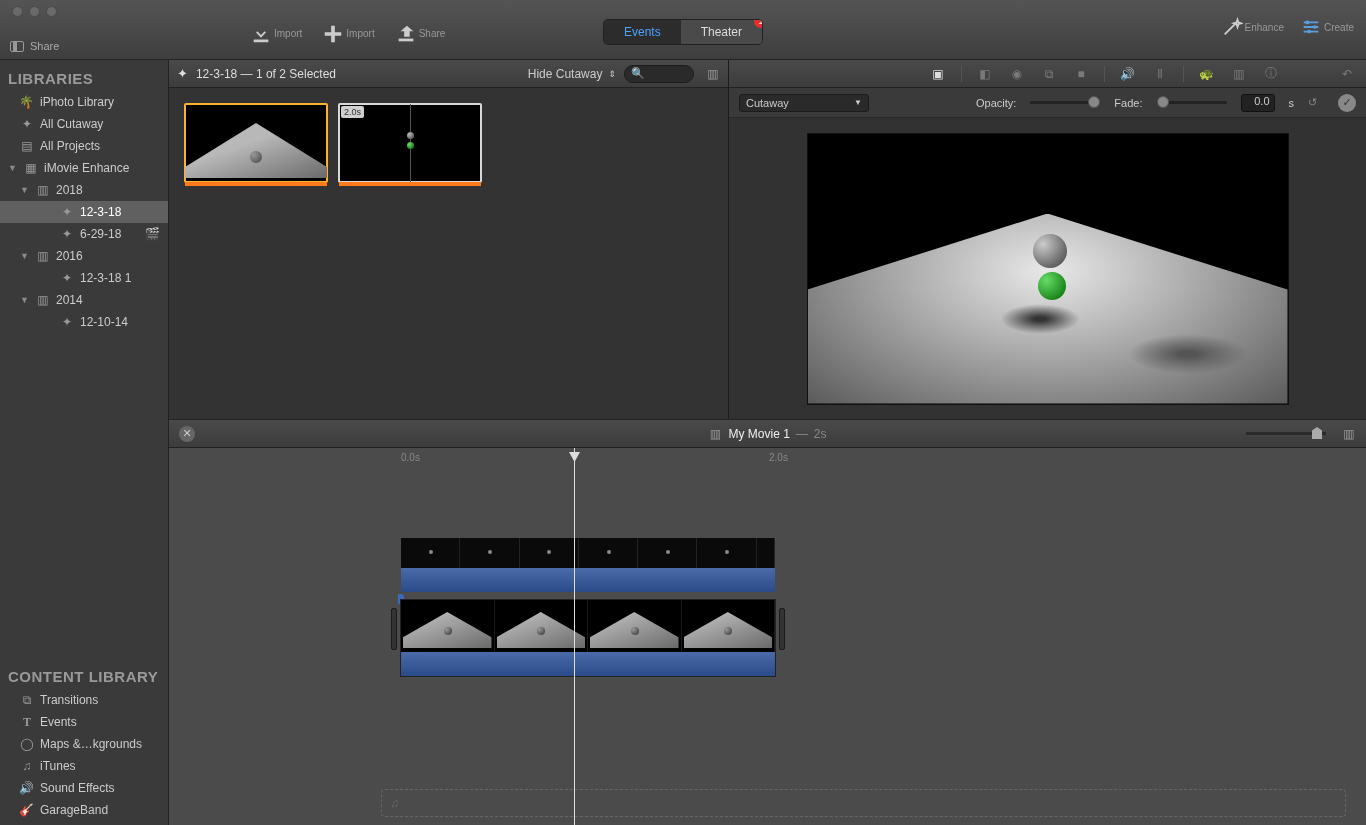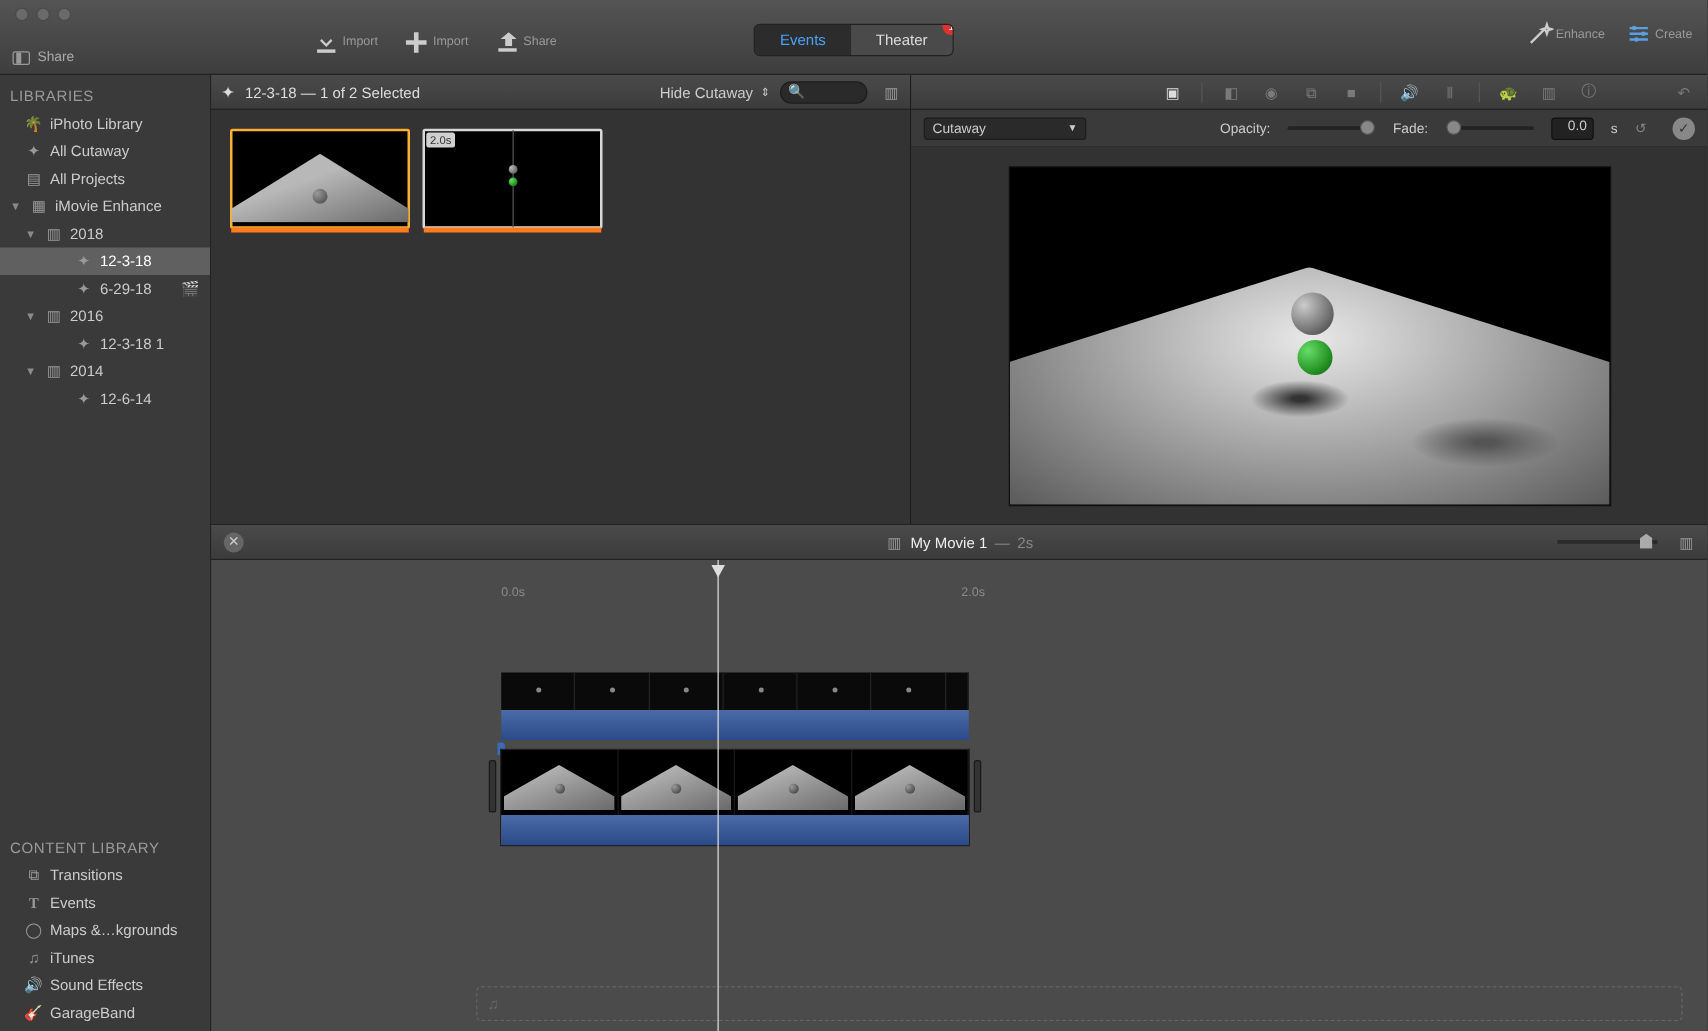--- a/index.html
+++ b/index.html
@@ -13,21 +13,21 @@
 .toolbar-group { display:flex; gap:20px; align-items:center; margin-left:250px }
 .tb-item { display:flex; flex-direction:row; align-items:center; gap:2px; color:#ccc; padding-top:8px }
 .tb-item .lbl{ font-size:10px; color:#999 }
 .seg { position:absolute; left:50%; transform:translateX(-50%); top:20px; display:flex; border-radius:4px; overflow:hidden; box-shadow:0 0 0 1px #222 }
 .seg button{ border:none; padding:5px 20px; font-size:12px; background:#4a4a4a; color:#ddd }
 .seg button.active{ background:#2c2c2c; color:#4aa2ff }
 .seg .badge{ position:absolute; top:-6px; right:-6px; width:14px;height:14px; background:#e03030; border-radius:50%; color:#fff; font-size:9px; display:flex;align-items:center;justify-content:center }
 .rh-tools{ position:absolute; right:12px; top:8px; display:flex; gap:16px }
 .body{ display:flex; height:calc(100% - 60px) }
 .sidebar{ width:169px; background:#3a3a3a; border-right:1px solid #222; display:flex; flex-direction:column }
-.sb-head{ padding:10px 8px 4px; font-size:12px; letter-spacing:.5px; color:#9a9a9a; font-weight:400 }
+.sb-head{ padding:10px 8px 4px; font-size:15px; letter-spacing:.5px; color:#9a9a9a; font-weight:700 }
 .sb-item{ padding:4px 8px 4px 20px; display:flex; align-items:center; gap:6px; font-size:12px; color:#ccc }
 .sb-item.i1{ padding-left:20px } .sb-item.i3{ padding-left:60px }
 .sb-item.sel{ background:#606060; color:#fff }
 .sb-item .disc{ font-size:9px; color:#8a8a8a; width:10px }
 .ico{ width:14px;height:14px; display:inline-flex;align-items:center;justify-content:center; color:#999; font-size:12px }
 .content{ flex:1; display:flex; flex-direction:column }
 .upper{ height:360px; display:flex; border-bottom:1px solid #222 }
 .browser{ flex:0 0 560px; background:#333; display:flex; flex-direction:column; border-right:1px solid #1c1c1c }
 .browser-bar{ height:28px; background:linear-gradient(#4a4a4a,#3c3c3c); display:flex; align-items:center; padding:0 8px; gap:8px; border-bottom:1px solid #222 }
 .star{ color:#ddd; font-size:13px }
@@ -59,21 +59,21 @@
 .pv .b2{ position:absolute;left:48%;top:138px;width:28px;height:28px;border-radius:50%;background:radial-gradient(circle at 30% 30%,#6d6,#060) }
 .pv .shadow{ position:absolute;left:40%;top:170px;width:80px;height:30px;background:radial-gradient(ellipse,#333 10%,transparent 70%) }
 .pv .sh2{ position:absolute;right:40px;bottom:30px;width:120px;height:40px;background:radial-gradient(ellipse,#555 10%,transparent 70%) }
 .tlbar{ height:28px; background:linear-gradient(#4a4a4a,#3c3c3c); display:flex; align-items:center; padding:0 10px; color:#bbb; border-bottom:1px solid #222; position:relative }
 .xbtn{ width:16px;height:16px;border-radius:50%;background:#666;display:flex;align-items:center;justify-content:center;color:#ccc;font-size:11px }
 .tlcenter{ position:absolute; left:50%; transform:translateX(-50%); display:flex; align-items:center; gap:6px; font-size:12px }
 .zoomsl{ position:absolute; right:40px; width:80px;height:3px;background:#2a2a2a; top:12px }
 .zoomsl .zk{ position:absolute;right:4px;top:-5px;width:10px;height:12px;background:#aaa;clip-path:polygon(50% 0,100% 30%,100% 100%,0 100%,0 30%) }
 .timeline{ flex:1; background:#4b4b4b; position:relative; overflow:hidden }
 .ruler{ position:absolute; top:0; left:0; right:0; height:22px; color:#8a8a8a; font-size:10px }
-.ruler span{ position:absolute; top:21px }
+.ruler span{ position:absolute; top:4px }
 .playhead{ position:absolute; top:0; bottom:0; width:1px; background:#ddd; left:405px; z-index:5 }
 .playhead::before{ content:''; position:absolute; top:4px; left:-5px; width:11px; height:10px; background:#ddd; clip-path:polygon(0 0,100% 0,50% 100%) }
 .track{ position:absolute; left:232px; width:374px }
 .trk-upper{ top:90px; height:54px }
 .trk-upper .frames{ height:30px; background:#0a0a0a; display:flex }
 .trk-upper .frames .fr{ flex:1; border-right:1px solid #222; position:relative }
 .trk-upper .frames .fr .smb{ position:absolute; left:48%; top:40%; width:4px; height:4px; border-radius:50%; background:#888 }
 .trk-upper .aud{ height:24px; background:linear-gradient(#4a6aa8,#2a4a88) }
 .trk-lower{ top:152px; height:76px; box-shadow:0 0 0 1px #222 }
 .trk-lower .frames{ height:52px; display:flex; background:#222 }
@@ -189,21 +189,21 @@
         <span class="ico">✦</span>
         <span>12-3-18 1</span>
       </div>
     <div class="sb-item i1">
         <span class="disc">▼</span>
         <span class="ico">▥</span>
         <span>2014</span>
       </div>
     <div class="sb-item i3">
         <span class="ico">✦</span>
-        <span>12-6-14</span>
+        <span>12-10-14</span>
       </div>
 
     <div style="flex:1"></div>
     <div class="sb-head">CONTENT LIBRARY</div>
     <div class="sb-item i1">
         <span class="ico">⧉</span>
         <span>Transitions</span>
       </div>
     <div class="sb-item i1">
         <span class="ico" style="font-family:serif;font-weight:bold">T</span>

